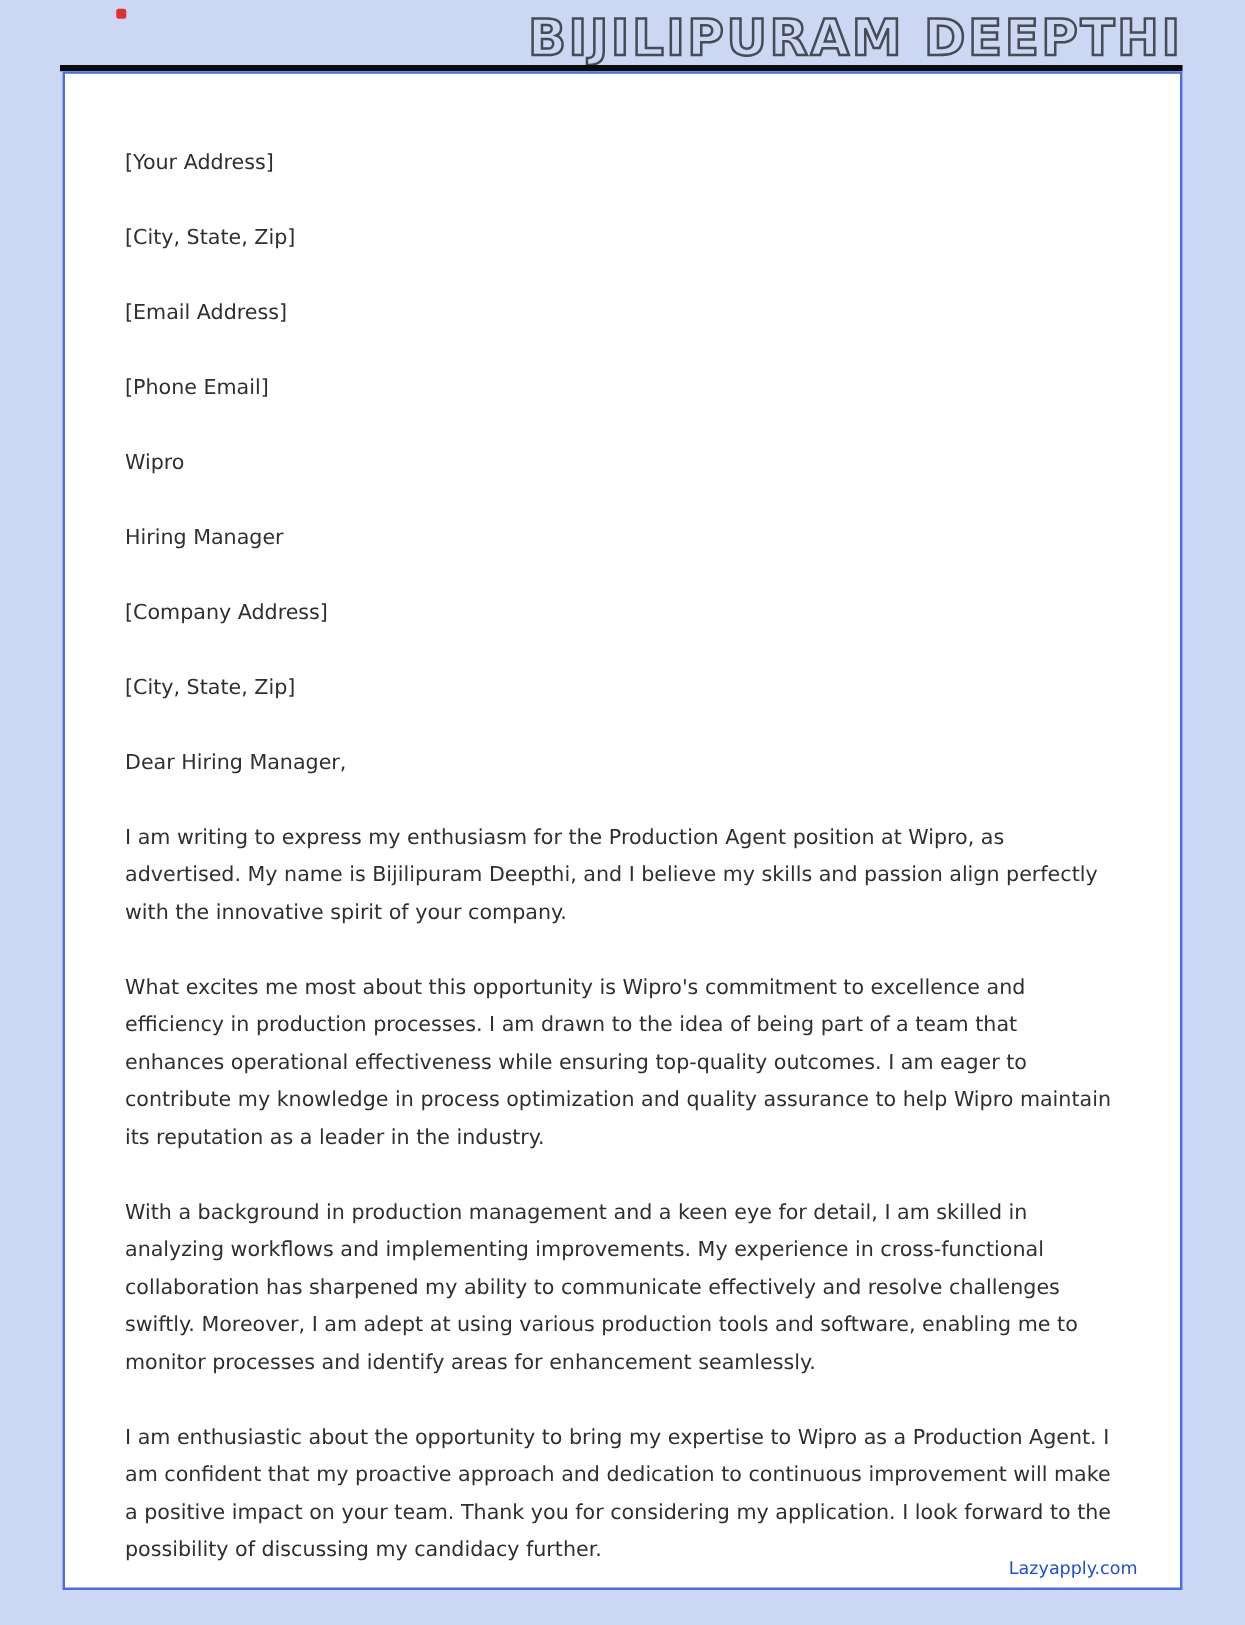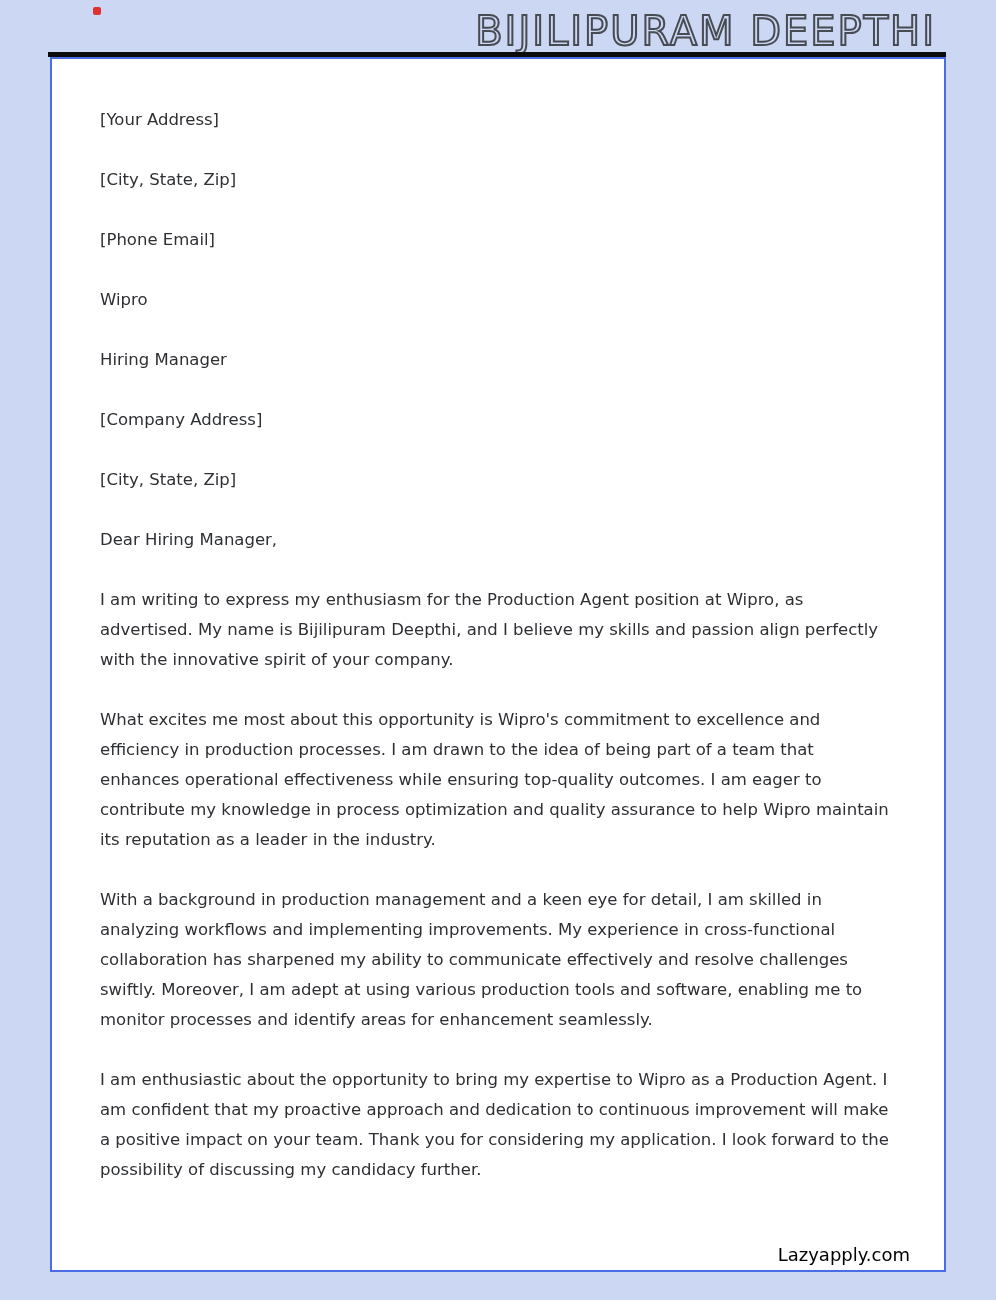--- a/index.html
+++ b/index.html
@@ -16,23 +16,23 @@
     left: 93px;
     top: 7px;
     width: 8px;
     height: 8px;
     background: #e03131;
     border-radius: 2px;
   }
   .header-name {
     position: absolute;
     top: 8px;
-    right: 60px;
+    right: 50px;
     font-size: 40px;
-    font-weight: 400;
+    font-weight: 700;
     letter-spacing: 2px;
     text-transform: uppercase;
     color: transparent;
     -webkit-text-stroke: 2px #474b52;
     white-space: nowrap;
   }
   .header-rule {
     position: absolute;
     top: 52px;
     left: 48px;
@@ -47,48 +47,49 @@
     width: 896px;
     height: 1215px;
     box-sizing: border-box;
     background: #ffffff;
     border: 2px solid #4a6de5;
     padding: 42px 48px 0 48px;
     color: #2d2f33;
     font-size: 16.5px;
     line-height: 30px;
   }
-  .block { margin: 4px 0 30px 0; }
+  .block { margin: 14px 0 30px 0; }
   .block p { margin: 0 0 30px 0; }
   .line { margin: 0; }
   .watermark {
     position: absolute;
     bottom: 6px;
     right: 34px;
-    font-size: 18px;
+    font-size: 14px;
     line-height: 18px;
-    color: #000000;
+    color: #1d4ed8;
   }
 </style>
 </head>
 <body>
 
 <div>
 
   <div class="red-dot"></div>
 
   <div class="header-name">BIJILIPURAM DEEPTHI</div>
 
   <div class="header-rule"></div>
 
   <div class="letter">
 
     <div class="block">
       <p class="line">[Your Address]</p>
       <p class="line">[City, State, Zip]</p>
+      <p class="line">[Email Address]</p>
       <p class="line">[Phone Email]</p>
     </div>
 
     <div class="block">
       <p class="line">Wipro</p>
       <p class="line">Hiring Manager</p>
       <p class="line">[Company Address]</p>
       <p class="line">[City, State, Zip]</p>
     </div>
 

